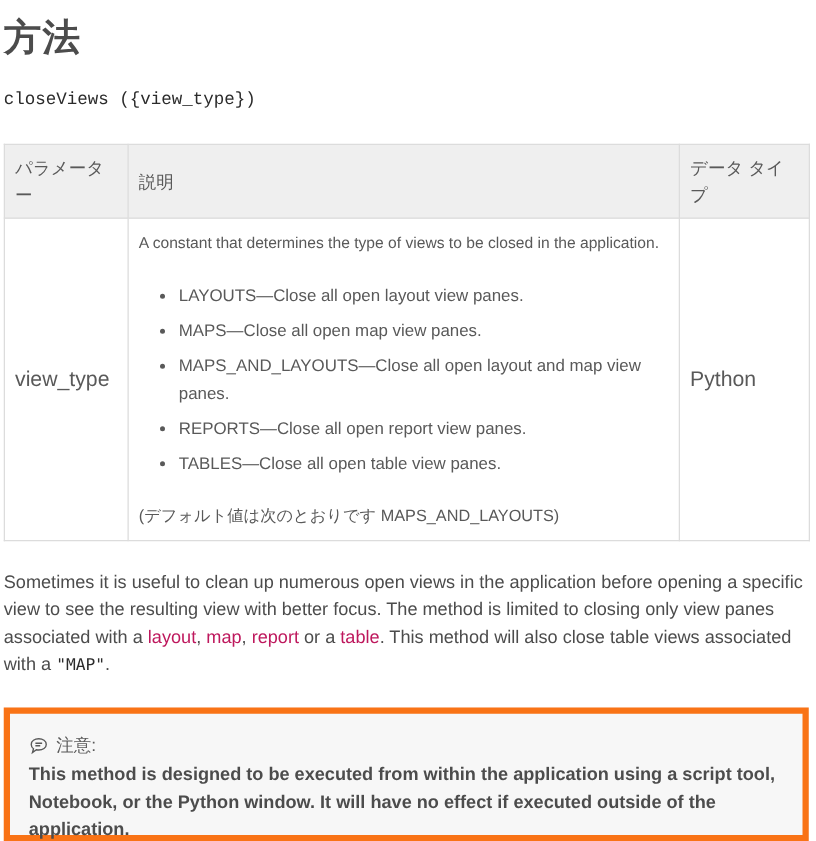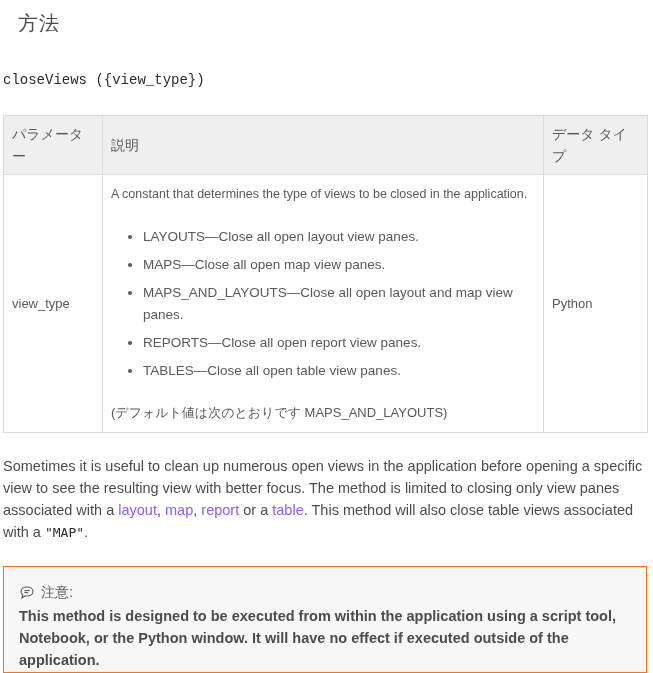--- a/index.html
+++ b/index.html
@@ -3,22 +3,22 @@
   <meta charset="utf-8">
   <style>
     html, body { margin: 0; padding: 0; background: #ffffff; }
     body {
       width: 653px; height: 673px; overflow: hidden;
       font-family: "Liberation Sans", "DejaVu Sans", sans-serif;
       color: #4c4c4c;
       position: relative;
     }
     .title {
-      position: absolute; left: 18px; top: 10px;
-      font-size: 20px; color: #4c4c4c; font-weight: normal; margin: 0;
+      position: absolute; left: 3px; top: 10px;
+      font-size: 30px; color: #4c4c4c; font-weight: bold; margin: 0;
       letter-spacing: 1px;
     }
     .signature {
       position: absolute; left: 3px; top: 72px;
       font-family: Liberation Mono, monospace;
       font-size: 14px; color: #2b2b2b;
     }
     table.params {
       position: absolute; left: 3px; top: 115px;
       width: 644px; border-collapse: collapse;
@@ -26,35 +26,35 @@
     }
     table.params th, table.params td {
       border: 1px solid #dcdcdc; vertical-align: middle; text-align: left;
       font-weight: normal; color: #595959;
     }
     table.params th {
       background: #efefef; height: 58px; padding: 0 8px; font-size: 14px; line-height: 22px;
     }
     table.params td { padding: 0 8px; }
     col.c1 { width: 99px; } col.c2 { width: 441px; } col.c3 { width: 104px; }
-    td.param-name { font-size: 13px; }
+    td.param-name { font-size: 17px; }
     td.desc { height: 257px; vertical-align: top; padding-top: 10px; font-size: 12.5px; }
     .desc-intro { margin: 0; line-height: 16px; }
     .desc-list { margin: 24px 0 0 0; padding-left: 32px; font-size: 13.5px; }
     .desc-list li { line-height: 22px; margin-bottom: 6px; color: #595959; }
     .desc-default { margin: 22px 0 0 0; font-size: 13px; }
     .para {
       position: absolute; left: 3px; top: 455px; width: 640px;
       font-size: 14.5px; line-height: 22px; color: #4c4c4c; margin: 0;
     }
-    .para a { color: #8b5cf6; text-decoration: none; }
+    .para a { color: #be185d; text-decoration: none; }
     .para code { font-family: "DejaVu Sans Mono", "Liberation Mono", monospace; font-size: 13px; color: #2b2b2b; }
     .note {
       position: absolute; left: 3px; top: 566px; width: 644px; height: 107px;
-      background: #f7f7f7; border: 1px solid #f97316; box-sizing: border-box;
+      background: #f7f7f7; border: 5px solid #f97316; box-sizing: border-box;
       padding: 16px 15px 0 15px;
     }
     .note-head { font-size: 14px; color: #595959; display: flex; align-items: center; gap: 6px; height: 20px; }
     .note-head svg { display: block; }
     .note-body { margin: 2px 0 0 0; font-size: 14.5px; line-height: 22px; color: #4c4c4c; font-weight: bold; }
   </style>
 </head>
 <body>
 
 <h1 class="title">方法</h1>

